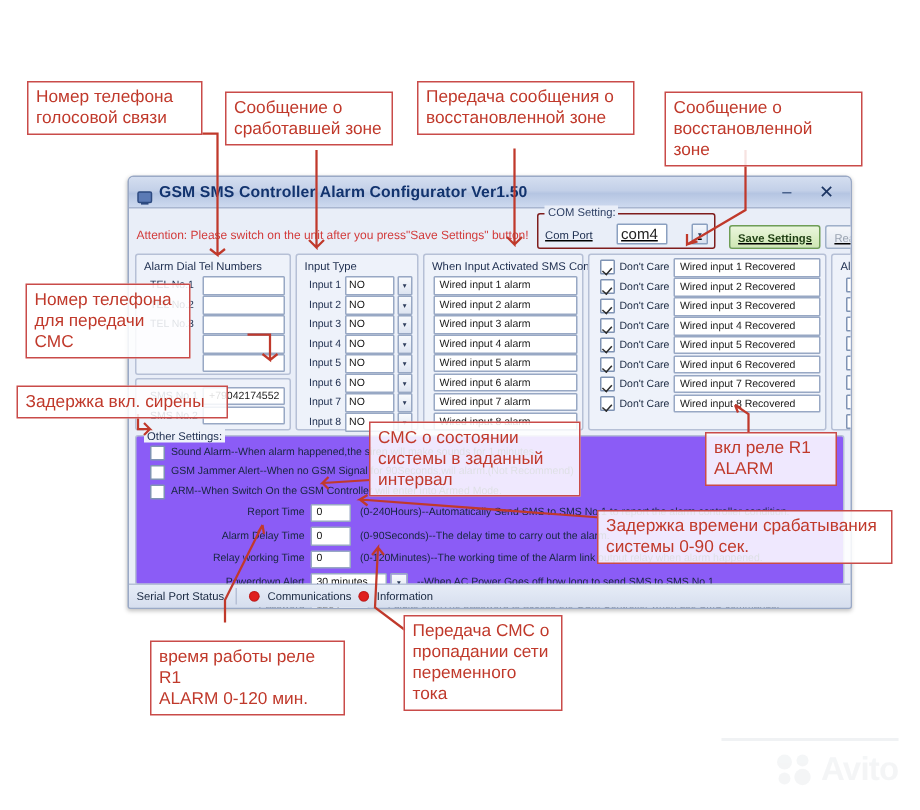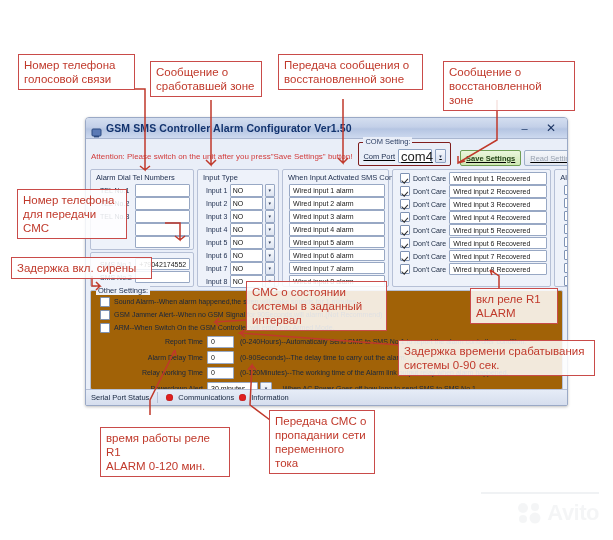--- a/index.html
+++ b/index.html
@@ -59,25 +59,25 @@
     position:relative;
     border:1px solid #7f1d1d;border-radius:2px;
     margin-left:2px;padding:6px 4px 2px 4px;
     flex:0 0 auto;
     text-decoration:underline;
   }
   .com-group .gl{
     position:absolute;top:-6px;left:4px;background:#e9eef8;
     font-size:7.5px;color:#2c3e63;padding:0 2px;white-space:nowrap;
   }
-  .com-row{display:flex;align-items:center;gap:3px;}
+  .com-row{display:flex;align-items:center;gap:16px;}
   .com-row .lbl{font-size:7.5px;color:#1a2b4d;white-space:nowrap;}
   .combo{
     width:30px;height:12px;background:#fff;border:1px solid #8ba0c0;
-    font-size:13px;color:#222;display:flex;align-items:center;padding-left:2px;
+    font-size:10px;color:#222;display:flex;align-items:center;padding-left:2px;
     border-radius:1px;
   }
   .spinner{
     width:9px;height:12px;background:linear-gradient(#f4f7fc,#d8e0ef);
     border:1px solid #8ba0c0;border-radius:1px;
     display:flex;align-items:center;justify-content:center;font-size:5px;color:#30405f;
   }
   .btns{display:flex;align-items:center;gap:3px;margin-left:5px;padding-top:8px;text-decoration:underline;}
   .tbtn{
     height:14px;min-width:42px;padding:0 5px;
@@ -153,21 +153,21 @@
   }
   .cb.checked::after{
     content:"";position:absolute;left:1.5px;top:3px;width:2.5px;height:4.5px;
     border:solid #2b2b2b;border-width:0 1.2px 1.2px 0;transform:rotate(42deg);
   }
   .cbtxt{font-size:7px;color:#17263f;white-space:nowrap;}
 
   
   #other{
     position:relative;margin:3px 4px 0 4px;
-    border:1px solid #b6c0d6;border-radius:2px;background:#a16207;
+    border:1px solid #b6c0d6;border-radius:2px;background:#8b5cf6;
     height:98px;
   }
   #other .gl{
     position:absolute;top:-5px;left:5px;background:#eef2fa;
     font-size:7.5px;color:#1b2b4c;padding:0 2px;
   }
   .ochk{display:flex;align-items:center;gap:4px;padding:1.5px 0 1.5px 9px;}
   .ochk .cbtxt{font-size:7px;color:#17263f;}
   .ofield{display:flex;align-items:center;padding:1.5px 0 1.5px 0;}
   .ofield .flbl{font-size:7px;color:#17263f;text-align:right;width:112px;padding-right:4px;white-space:nowrap;}

